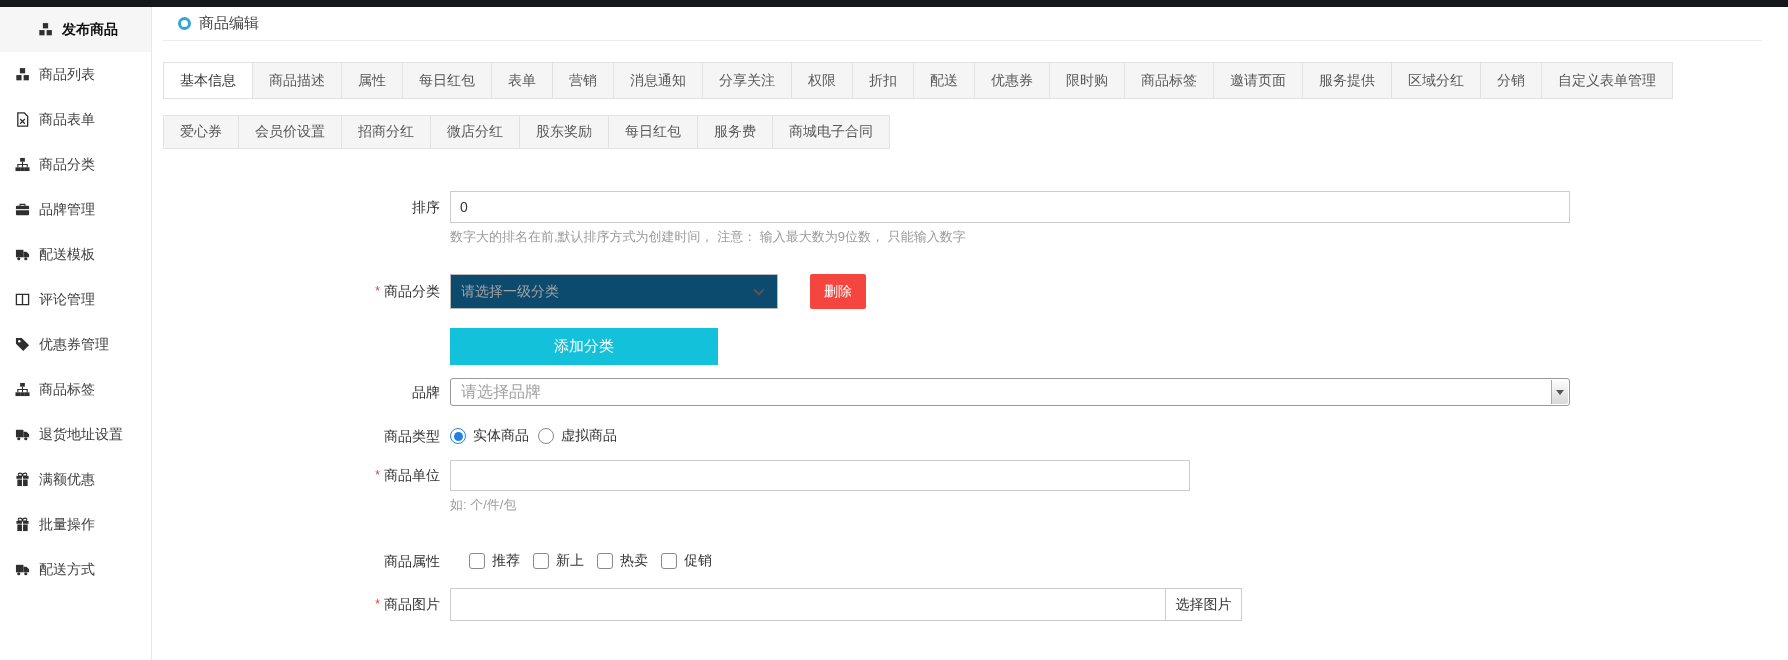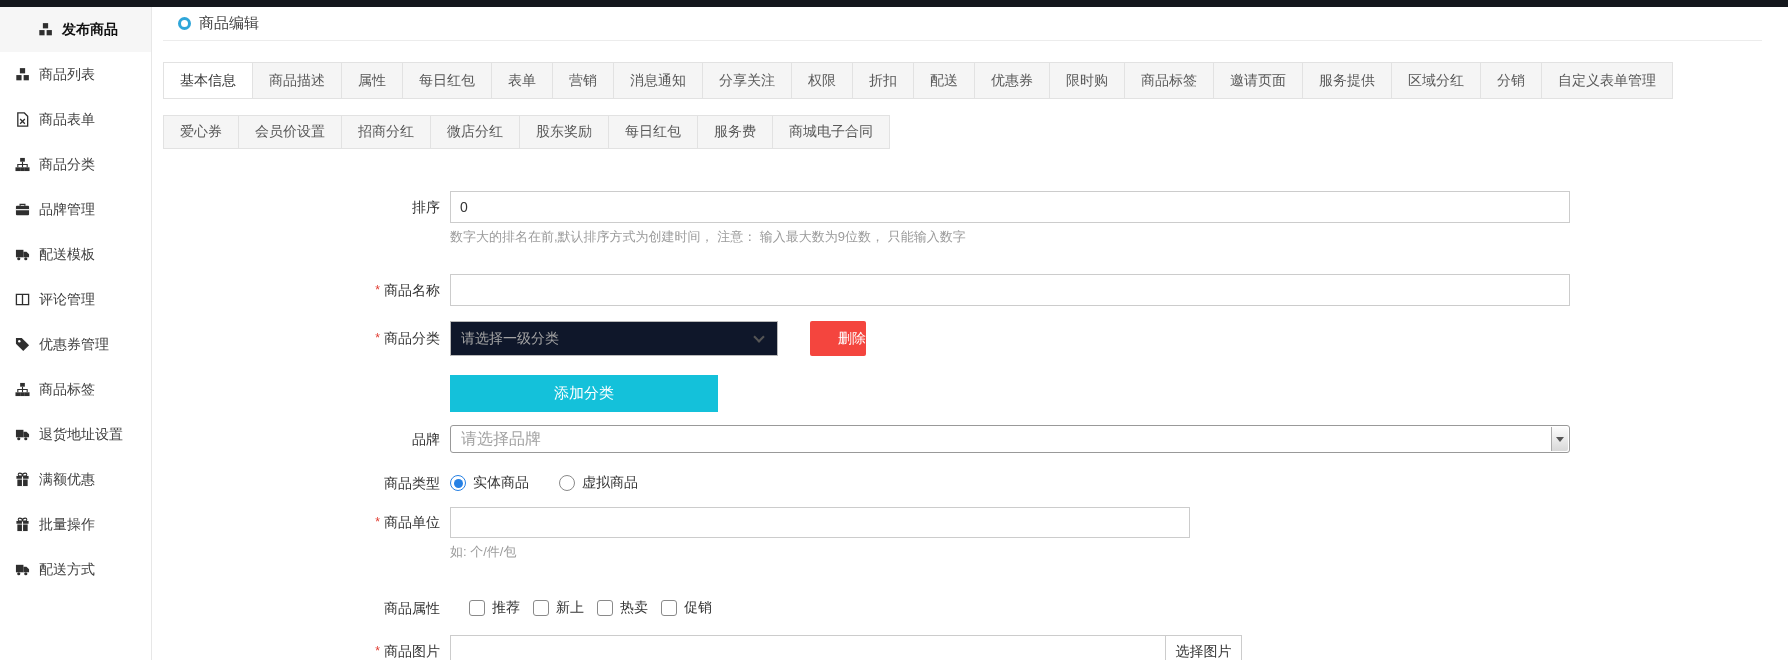--- a/index.html
+++ b/index.html
@@ -43,39 +43,39 @@
   .form-row { display:flex; align-items:flex-start; }
   .flabel { width:298px; padding-right:10px; text-align:right; font-size:14px; color:#333;
             flex-shrink:0; white-space:nowrap; }
   .req { color:#e03b30; margin-right:4px; font-size:12px; vertical-align:1px; }
   .ipt { border:1px solid #ccc; height:32px; padding:0 9px; font-size:14px; color:#333;
          font-family:inherit; background:#fff; outline:none; }
   .w-main { width:1120px; }
   .hint { font-size:13px; color:#9b9b9b; margin-top:5px; }
 
   .sel { position:relative; border:1px solid #b9b9b9; height:35px; display:flex; align-items:center;
-         padding:0 30px 0 10px; font-size:14px; color:#a3a3a3; background:#0f172a; cursor:pointer; }
+         padding:0 30px 0 10px; font-size:14px; color:#a3a3a3; background:#0c4a6e; cursor:pointer; }
   .chev { position:absolute; right:14px; top:11px; width:8px; height:8px;
           border-right:2px solid #555; border-bottom:2px solid #555; transform:rotate(45deg); }
 
   .btn-del { width:56px; height:35px; margin-left:32px; background:#f4453e; color:#fff;
-             font-size:14px; border:none; border-radius:2px; cursor:pointer; font-family:inherit;text-align:right; }
+             font-size:14px; border:none; border-radius:2px; cursor:pointer; font-family:inherit; }
   .btn-add { width:268px; height:37px; background:#14c1da; color:#fff; font-size:15px;
              border:none; cursor:pointer; font-family:inherit; }
 
   .sel-brand { width:1120px; height:28px; border:1px solid #999; border-radius:3px; position:relative;
                display:flex; align-items:center; padding:0 26px 0 10px; font-size:16px; color:#a3a3a3;
                background:#fff; cursor:pointer; }
   .native-btn { position:absolute; top:1px; right:1px; bottom:1px; width:17px;
                 background:linear-gradient(#fdfdfd,#d8d8d8); border-left:1px solid #aaa;
                 display:flex; align-items:center; justify-content:center; border-radius:0 2px 2px 0; }
   .native-tri { width:0; height:0; border-left:4px solid transparent; border-right:4px solid transparent;
                 border-top:5px solid #555; }
 
-  .radio-group { display:flex; align-items:center; gap:30px; height:20px; }
+  .radio-group { display:flex; align-items:center; gap:9px; height:20px; }
   .opt { display:flex; align-items:center; gap:7px; font-size:14px; color:#333; cursor:pointer; }
   .radio { width:16px; height:16px; border-radius:50%; border:1px solid #8a8a8a; background:#fff;
            display:inline-flex; align-items:center; justify-content:center; flex-shrink:0; }
   .radio.checked { border:1.5px solid #2580e4; }
   .radio.checked::after { content:""; width:9px; height:9px; border-radius:50%; background:#2580e4; }
   .checkbox { width:16px; height:16px; border:1px solid #8a8a8a; border-radius:3px; background:#fff; flex-shrink:0; }
   .cb-group { display:flex; align-items:center; gap:13px; margin-left:19px; height:18px; }
 
   .img-wrap { display:flex; width:792px; height:33px; border:1px solid #ccc; background:#fff; }
   .img-input { flex:1; border:none; outline:none; padding:0 9px; font-size:14px; font-family:inherit; }
@@ -282,24 +282,20 @@
     <div class="form">
 
       <div class="form-row mb-sort">
         <div class="flabel lh32">排序</div>
         <div>
           <input class="ipt w-main" value="0" style="">
           <div class="hint">数字大的排名在前,默认排序方式为创建时间， 注意： 输入最大数为9位数， 只能输入数字</div>
         </div>
       </div>
 
-      <div class="form-row mb-name">
-        <div class="flabel lh32"><span class="req">*</span><span>商品名称</span></div>
-        <input class="ipt w-main" value="" style="">
-      </div>
 
       <div class="form-row mb-cat">
         <div class="flabel lh35"><span class="req">*</span><span>商品分类</span></div>
         <div class="sel" style="width:328px;">
           <span>请选择一级分类</span>
           <span class="chev"></span>
         </div>
         <button class="btn-del">删除</button>
       </div>
 

